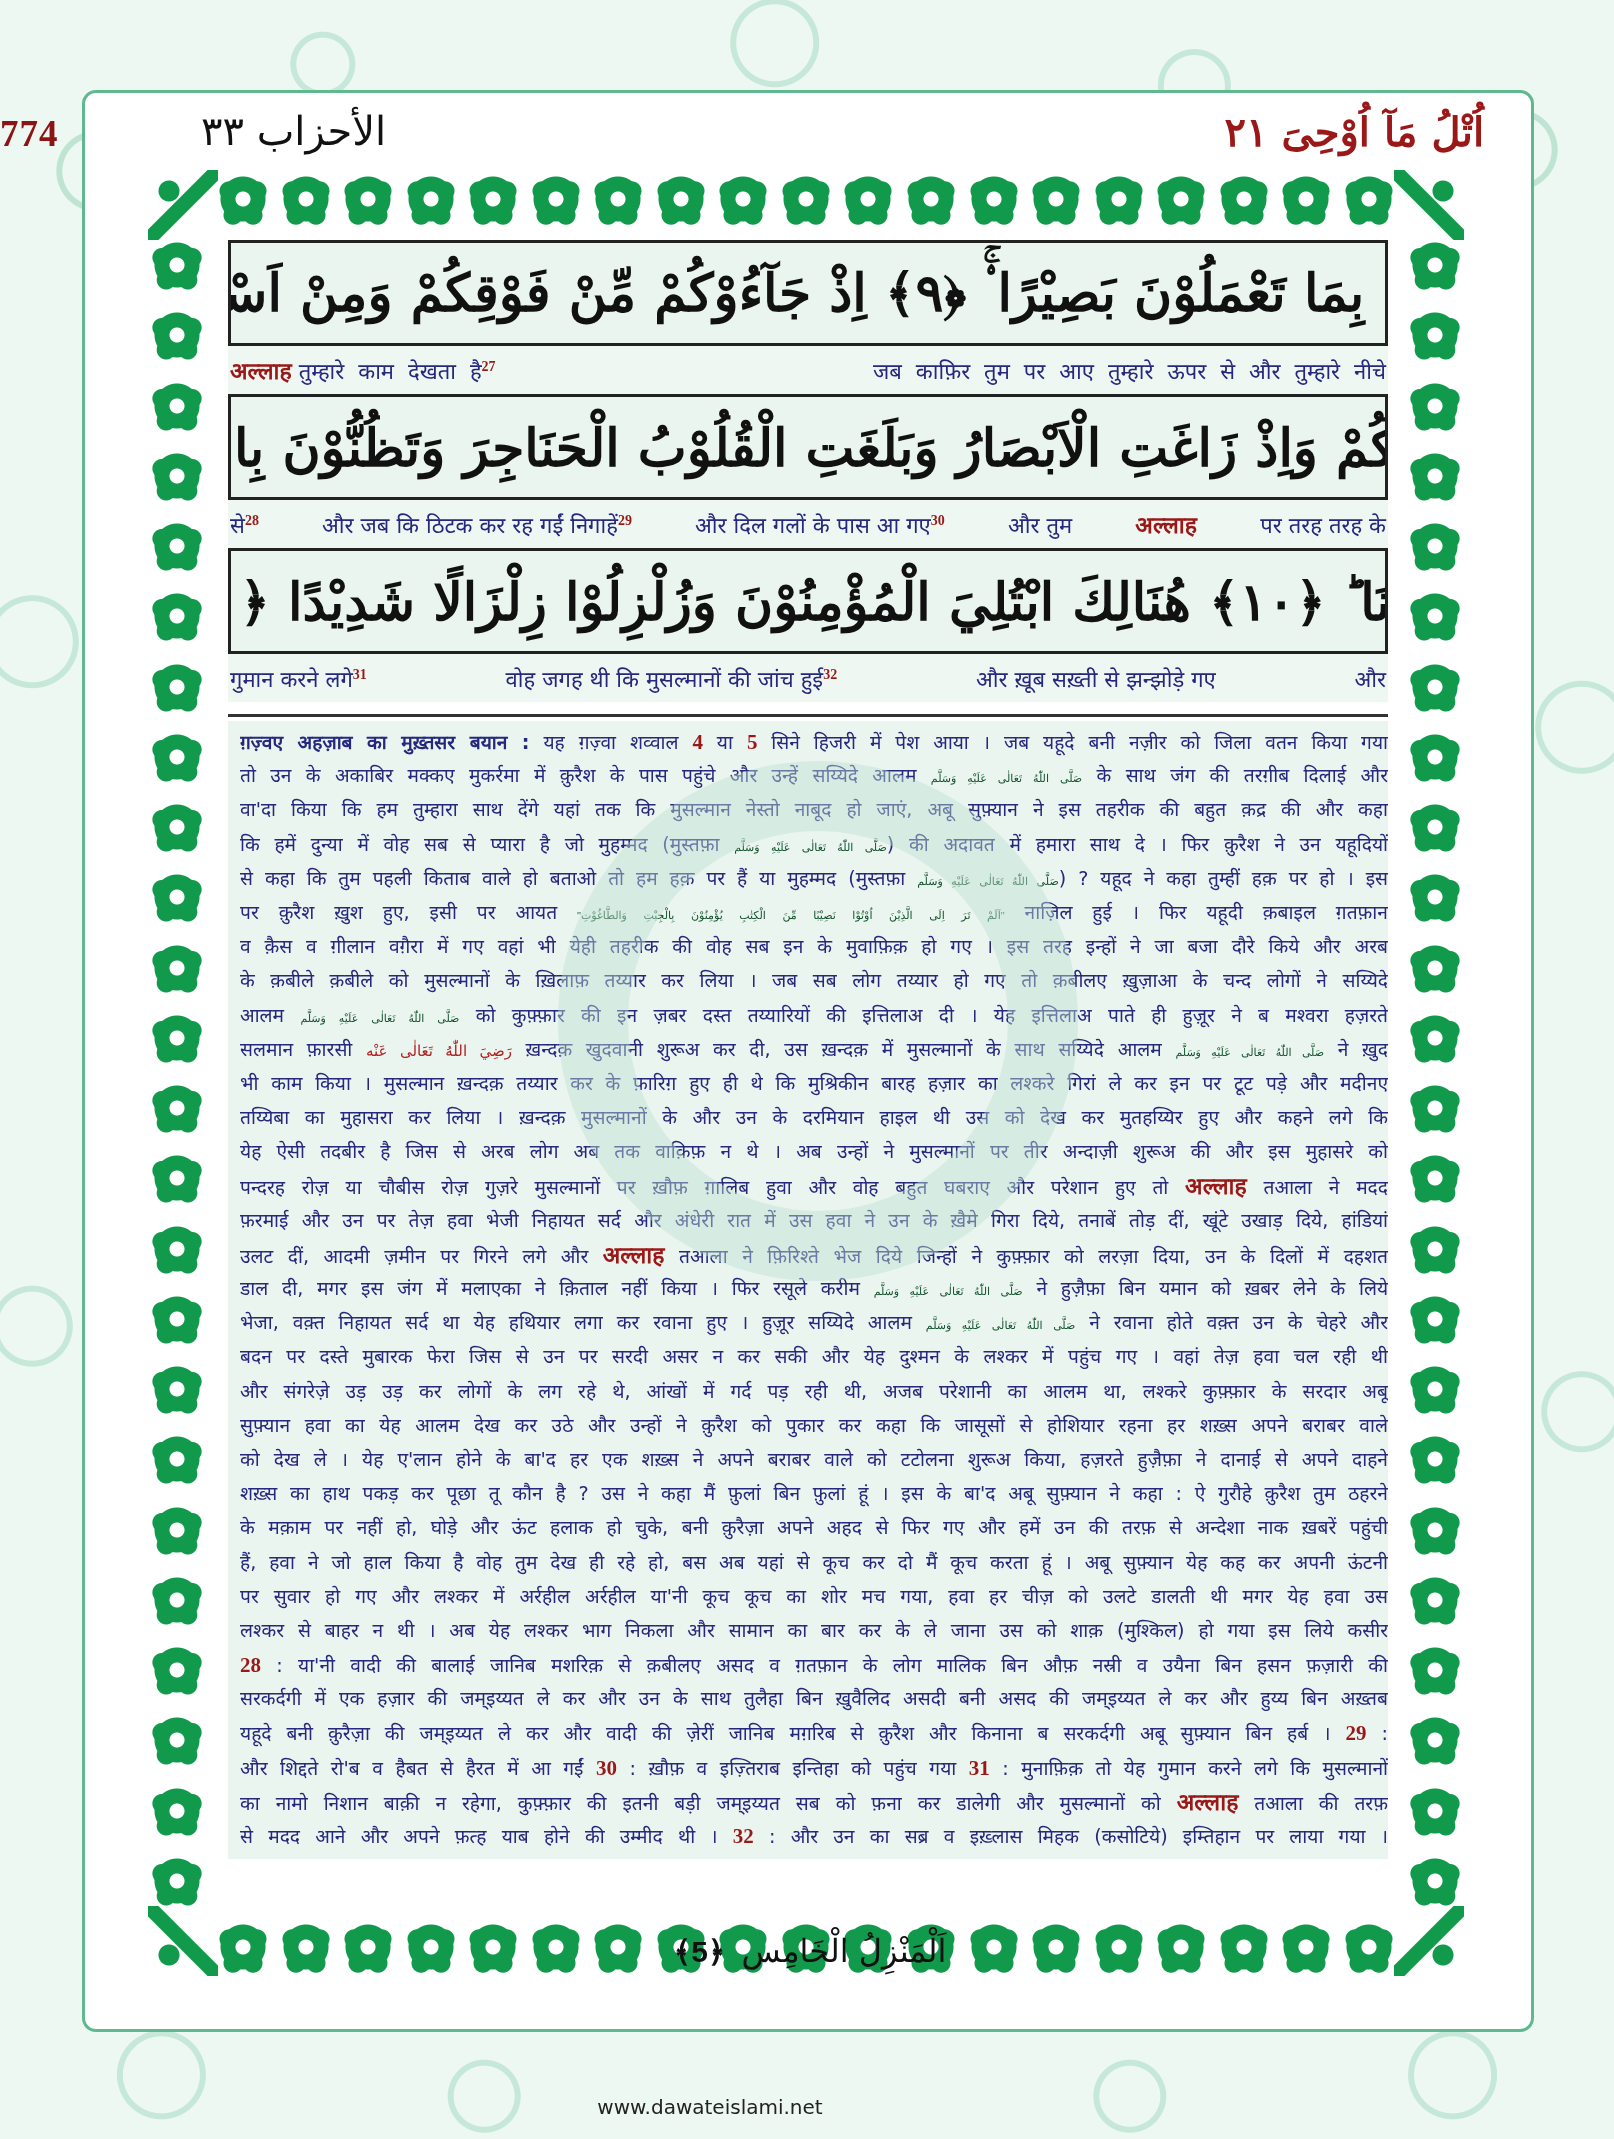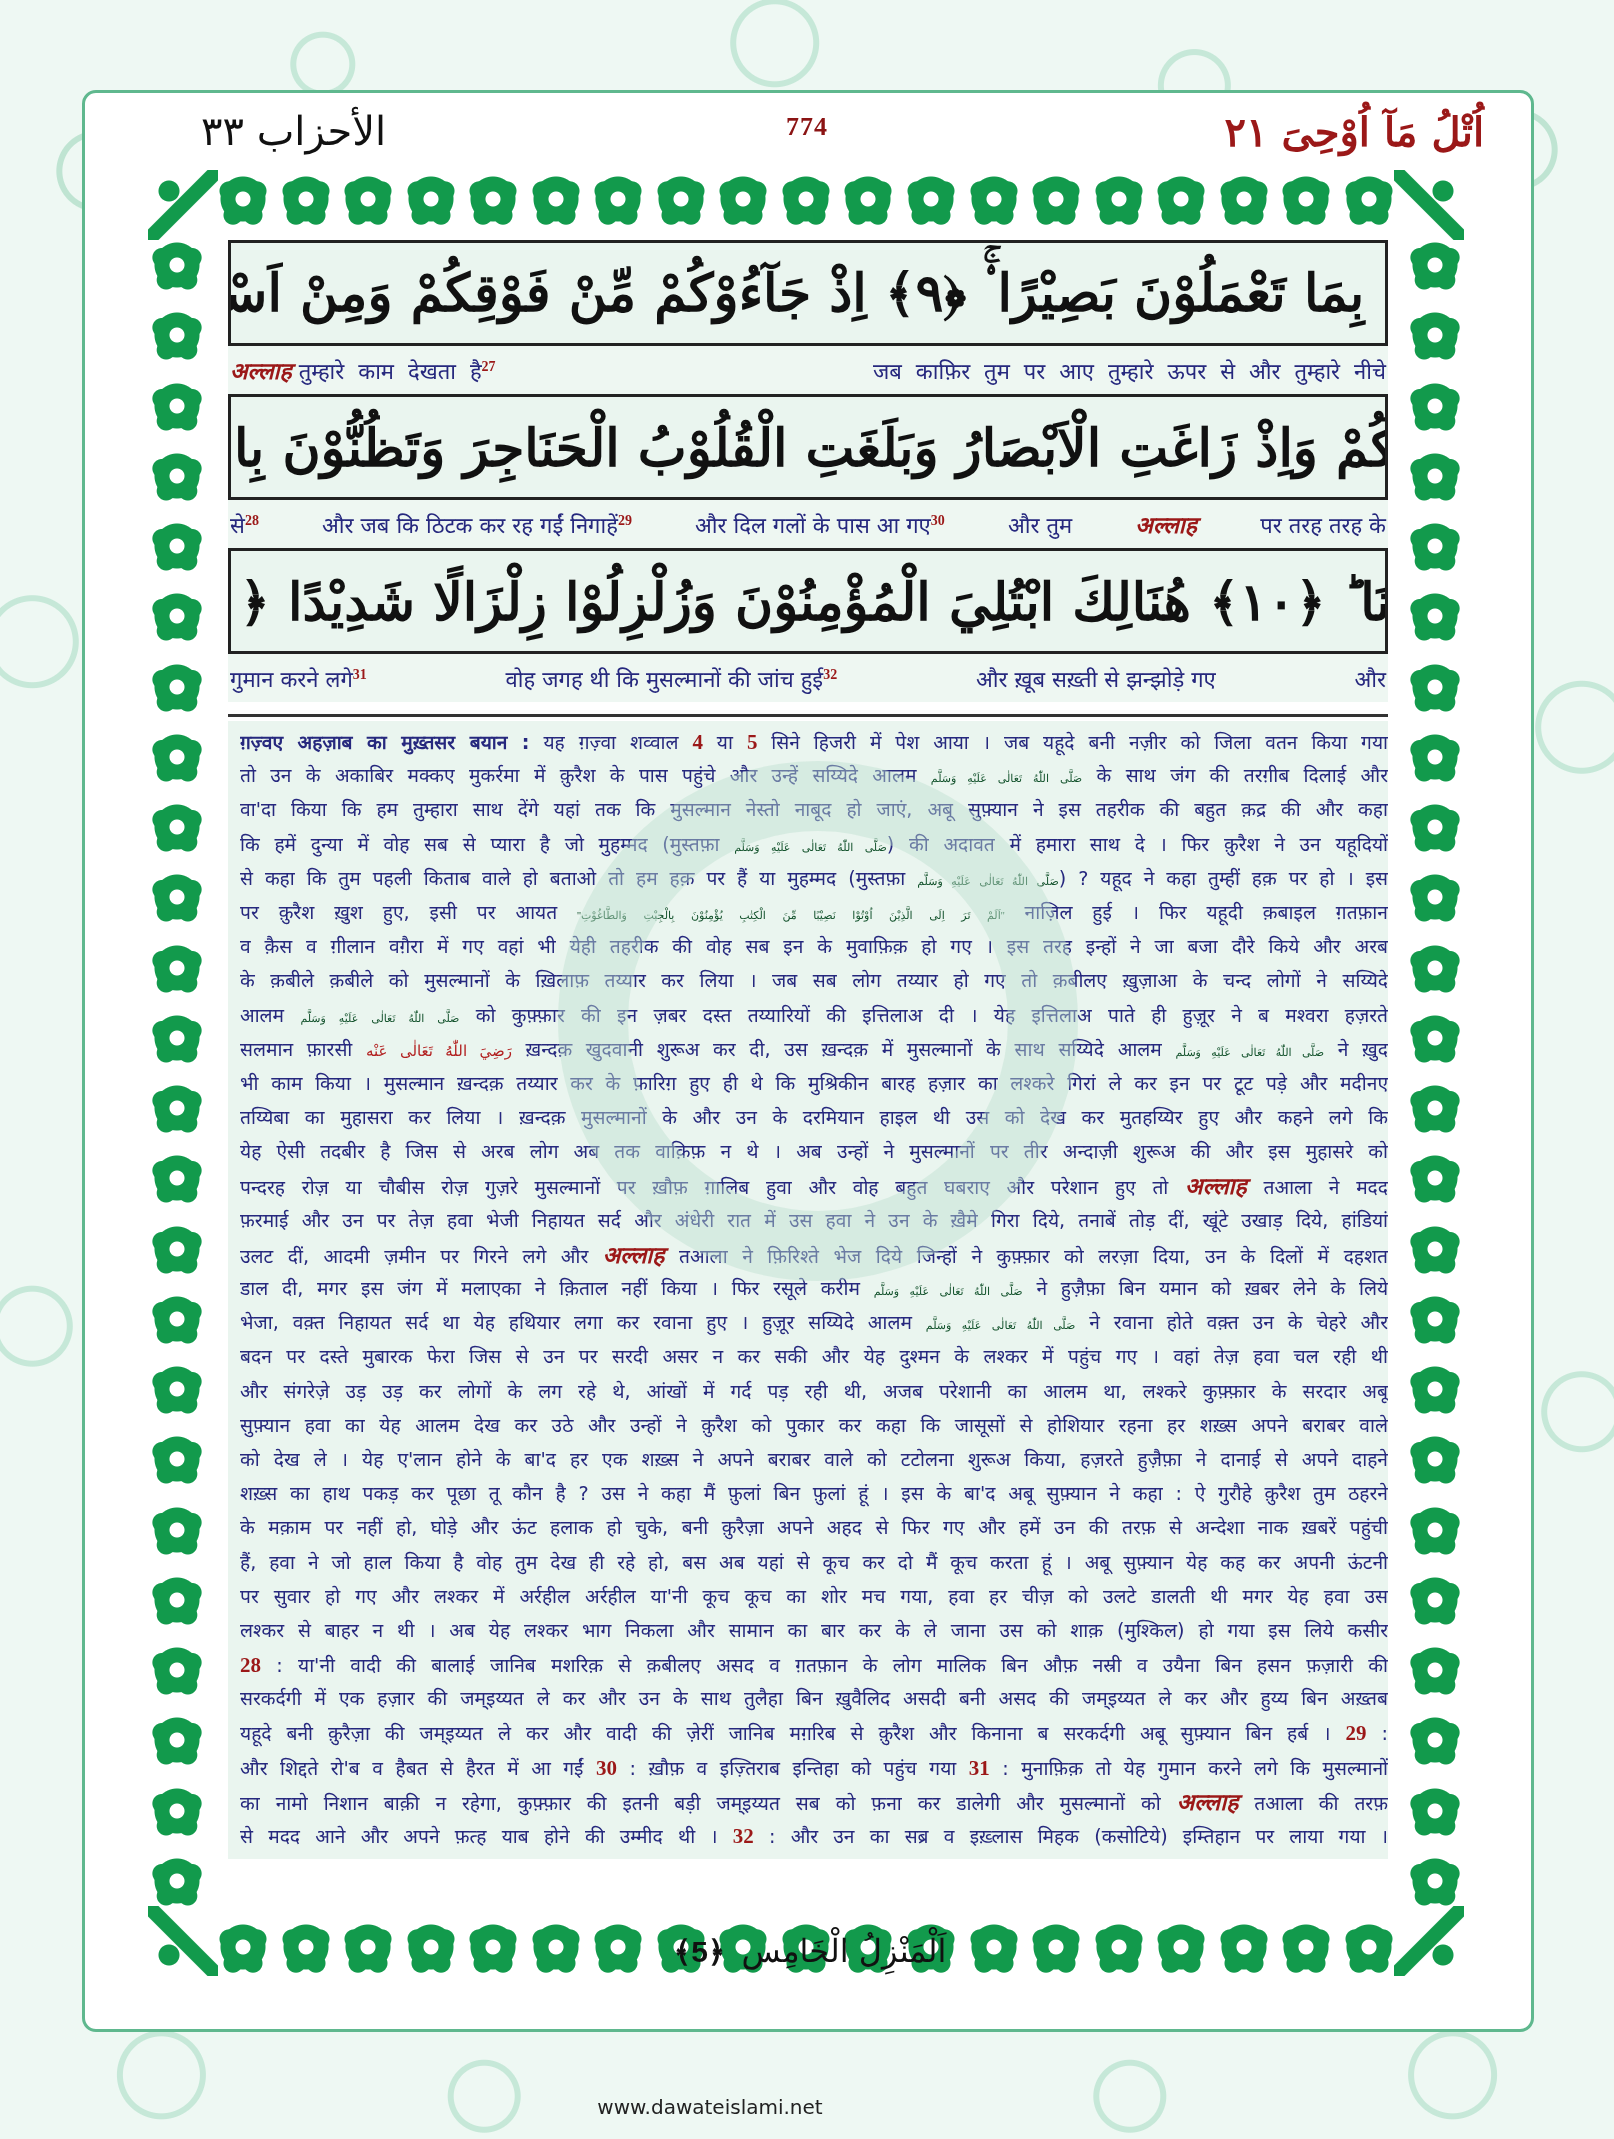--- a/index.html
+++ b/index.html
@@ -36,22 +36,22 @@
 
   
   .hdr {
     position: absolute; top: 108px; height: 60px;
     font-family: "DejaVu Serif", serif;
   }
   .hdr-left {
     left: 178px; font-size: 40px; color: #111; direction: rtl; margin-left: 23px;
   }
   .hdr-center {
-    left: 0; width: 1614px; text-align: center;
-    font-size: 26px; font-weight: bold; color: #8b1414;
+    left: 0; width: 1614px; 
+    font-size: 37px; font-weight: bold; color: #8b1414;
     font-family: "Liberation Serif", serif; letter-spacing: 1px;
     top: 112px;
   }
   .hdr-right {
     right: 130px; font-size: 40px; color: #9b1818; direction: rtl; font-weight: bold;
   }
 
   
   .ornament {
     position: absolute; left: 148px; top: 170px;
@@ -98,21 +98,21 @@
     font-size: 52px; font-weight: bold; color: #111;
     white-space: nowrap; overflow: hidden;
     letter-spacing: 1px;
   }
   .trans-line {
     height: 48px; display: flex; justify-content: space-between; align-items: center;
     font-family: "DejaVu Sans", sans-serif; font-size: 22px; color: #26287e;
     background: #eef7f2; white-space: nowrap; padding: 0 2px;
   }
   .trans-line sup { color: #9b1818; font-size: 14px; font-weight: bold; font-family: "Liberation Serif", serif; }
-  .allah { color: #9b1818; font-weight: bold; font-family: "DejaVu Serif", serif; font-size: 23px; font-style: italic; }
+  .allah { color: #9b1818; font-weight: bold; font-family: "DejaVu Serif", serif; font-size: 23px; }
   .sep { height: 3px; background: #333; margin-top: 12px; margin-bottom: 4px; }
 
   .commentary {
     background: #eaf5ef;
     padding: 4px 0 6px 12px;
     font-family: "DejaVu Sans", sans-serif;
     font-size: 19.2px; line-height: 34.2px; color: #26287e;
     text-align: justify;
     position: relative;
   }

